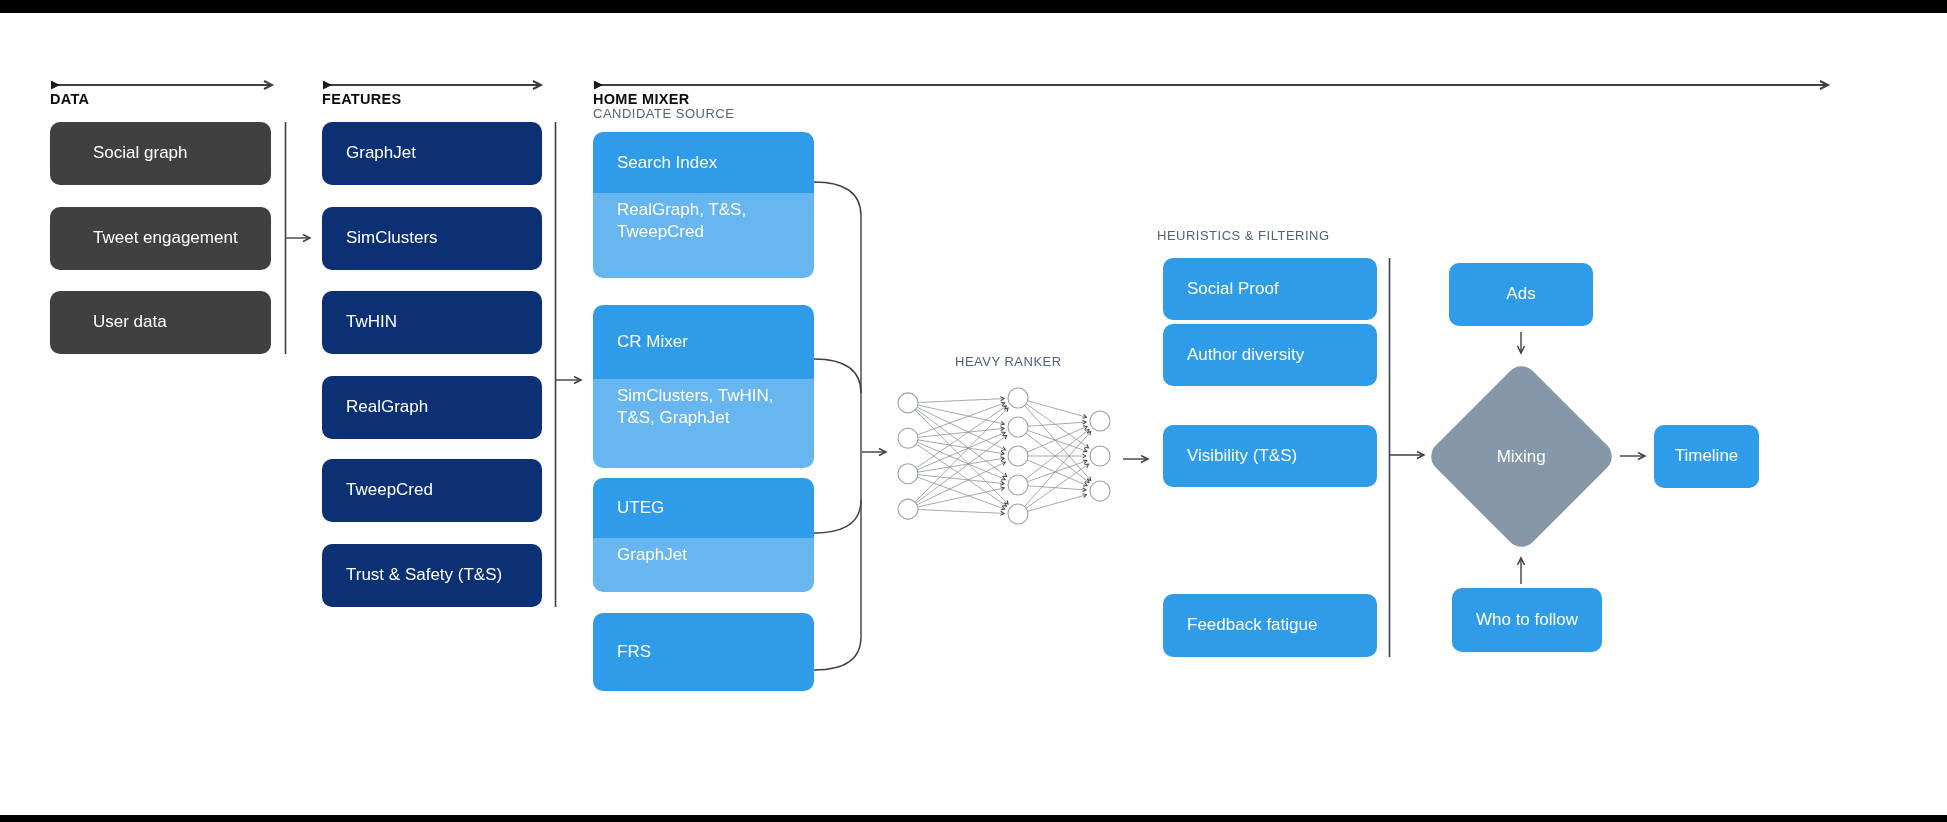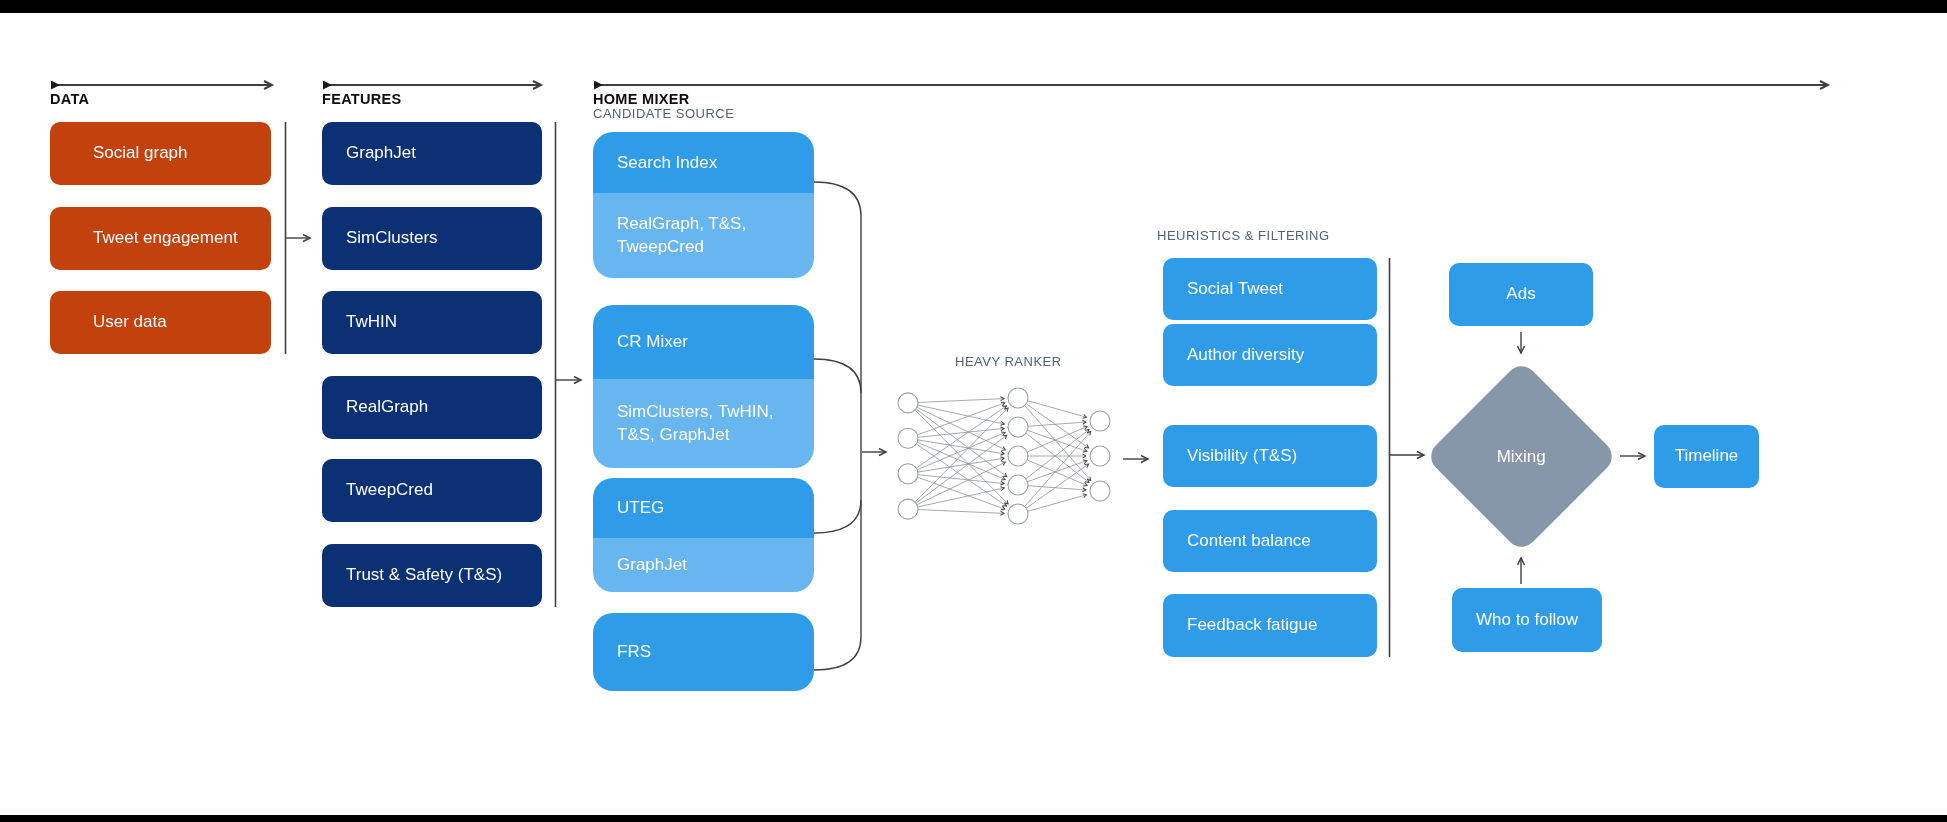--- a/index.html
+++ b/index.html
@@ -7,29 +7,29 @@
          font-family:"Liberation Sans",sans-serif;}
   .bar{position:absolute;left:0;width:1947px;background:#000;}
   #bar-top{top:0;height:13px;}
   #bar-bottom{top:815px;height:7px;}
 
   .col-header{position:absolute;font-size:14.5px;font-weight:700;color:#0d0d0d;letter-spacing:.3px;margin-top:44px;}
   .section-label{position:absolute;font-size:13px;font-weight:500;color:#51627a;letter-spacing:.5px;}
 
   .box{position:absolute;border-radius:10px;display:flex;align-items:center;
        color:#fff;font-size:17px;font-weight:500;box-sizing:border-box;padding:0 18px 0 24px;line-height:1.3;}
-  .blue{background:#c2410c;padding-left:43px;}
+  .blue{background:#404040;padding-left:43px;}
   .navy{background:#0b3074;}
   .sky{background:#2e9ce9;}
   .center{justify-content:center;padding:8px;text-align:center;}
 
-  .group{position:absolute;border-radius:20px;overflow:hidden;}
+  .group{position:absolute;border-radius:10px;overflow:hidden;}
   .group-head{background:#2e9ce9;display:flex;align-items:center;color:#fff;
               font-size:17px;font-weight:500;box-sizing:border-box;padding:0 18px 0 24px;}
-  .group-sub{background:#68b6f0;display:flex;align-items:center;color:#fff;
+  .group-sub{background:#68b6f0;display:flex;align-items:flex-start;color:#fff;
              font-size:17px;font-weight:400;box-sizing:border-box;padding:6px 26px 6px 24px;line-height:1.32;}
 
   #diamond{position:absolute;left:1453px;top:388px;width:137px;height:137px;background:#8597a8;
            border-radius:16px;transform:rotate(45deg);display:flex;align-items:center;justify-content:center;}
   #diamond span{transform:rotate(-45deg);color:#fff;font-size:17px;font-weight:500;}
 
   svg{position:absolute;left:0;top:0;}
 </style>
 </head>
 <body>
@@ -189,31 +189,28 @@
         <span>GraphJet</span>
       </div>
   </div>
   <div class="group" style="left:593px;top:613px;width:221px">
     <div class="group-head" style="height:78px">
         <span>FRS</span>
       </div>
   </div>
 
   <div class="box sky" style="left:1163px;top:258px;width:214px;height:62px">
-      <span>Social Tweet</span>
+      <span>Social Proof</span>
     </div>
   <div class="box sky" style="left:1163px;top:324px;width:214px;height:62px">
       <span>Author diversity</span>
     </div>
   <div class="box sky" style="left:1163px;top:425px;width:214px;height:62px">
       <span>Visibility (T&amp;S)</span>
     </div>
-  <div class="box sky" style="left:1163px;top:510px;width:214px;height:62px">
-      <span>Content balance</span>
-    </div>
   <div class="box sky" style="left:1163px;top:594px;width:214px;height:63px">
       <span>Feedback fatigue</span>
     </div>
 
   <div class="box sky center" style="left:1449px;top:263px;width:144px;height:63px">
       <span>Ads</span>
     </div>
   <div id="diamond">
       <span>Mixing</span>
     </div>

